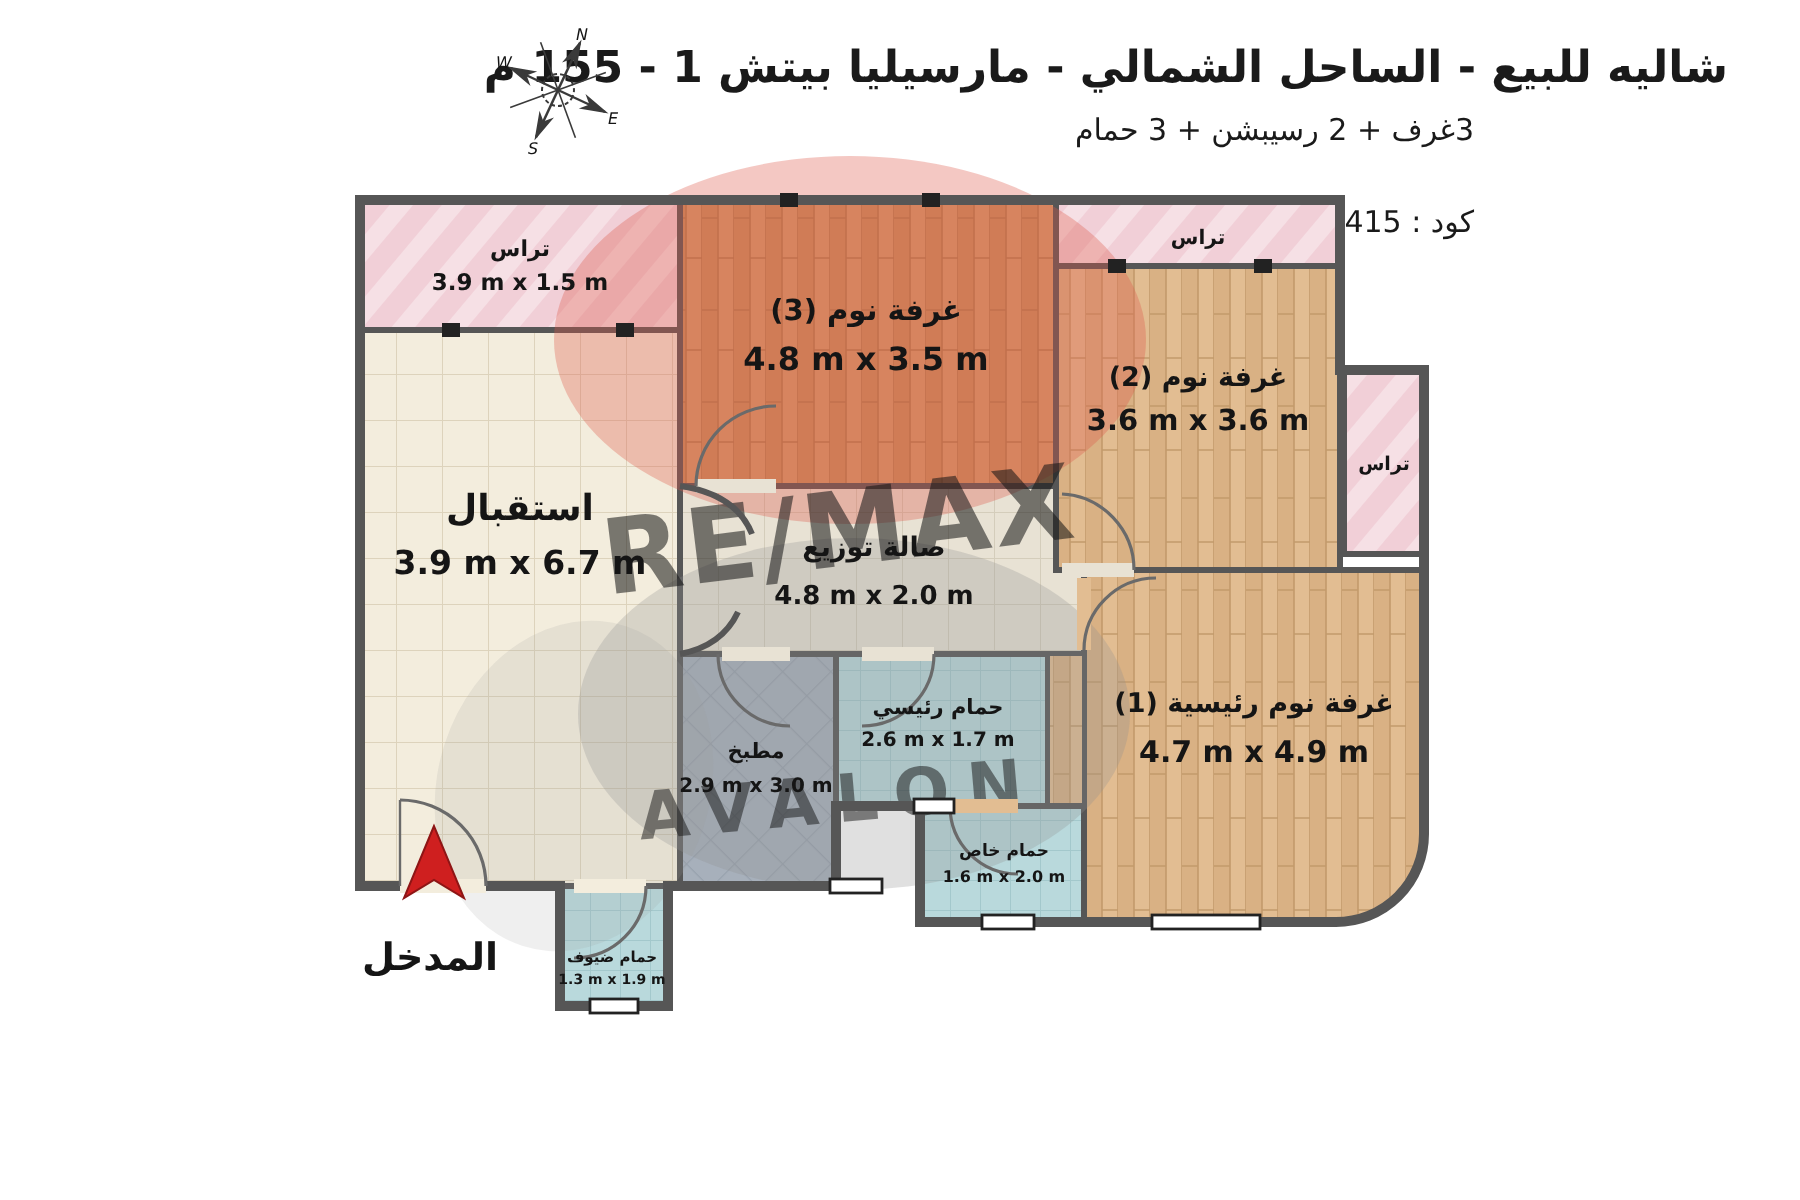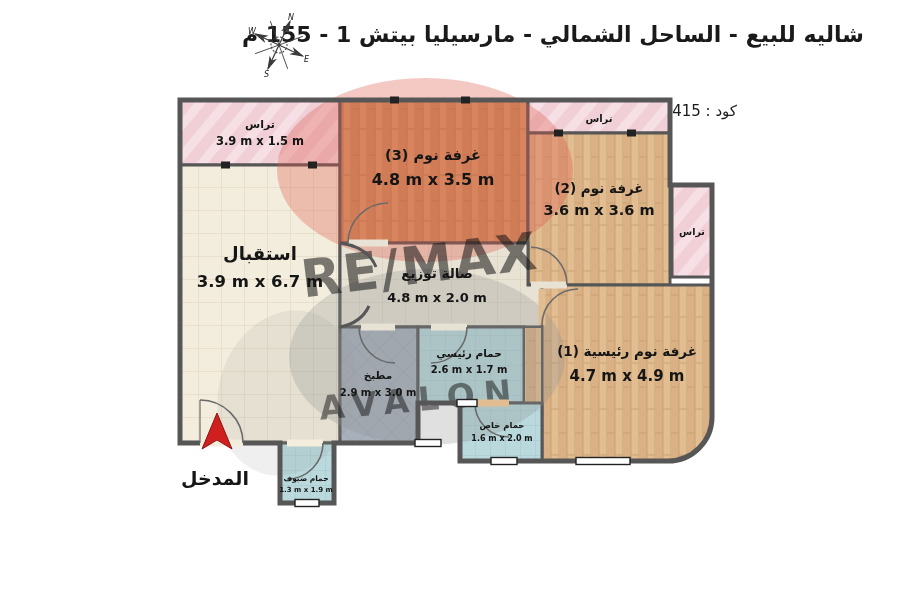--- a/index.html
+++ b/index.html
@@ -12,20 +12,21 @@
   #compass{position:absolute;left:246px;top:10px;}
   #plan{position:absolute;left:175px;top:95px;}
   svg text{font-family:"DejaVu Sans",sans-serif;fill:#151515;}
   .rtl{direction:rtl;}
 </style>
 </head>
 <body>
 <div id="page">
 
 <div class="hdr" id="title">شاليه للبيع - الساحل الشمالي - مارسيليا بيتش 1 - 155 م</div>
+<div class="hdr" id="subtitle">3غرف + 2 رسيبشن + 3 حمام</div>
 <div class="hdr" id="codeline">كود : 028415</div>
 
 <div id="compass">
 <svg width="66" height="70" viewBox="0 0 66 70">
   <g transform="rotate(25 33 35)" stroke="#3a3a3a" fill="#3a3a3a">
     <line x1="33" y1="9" x2="33" y2="61" stroke-width="1.2"></line>
     <line x1="7" y1="35" x2="59" y2="35" stroke-width="1.2"></line>
     <line x1="15" y1="17" x2="51" y2="53" stroke-width="0.8"></line>
     <line x1="51" y1="17" x2="15" y2="53" stroke-width="0.8"></line>
     <circle cx="33" cy="35" r="8" fill="none" stroke-width="1" stroke-dasharray="2 1.5"></circle>

